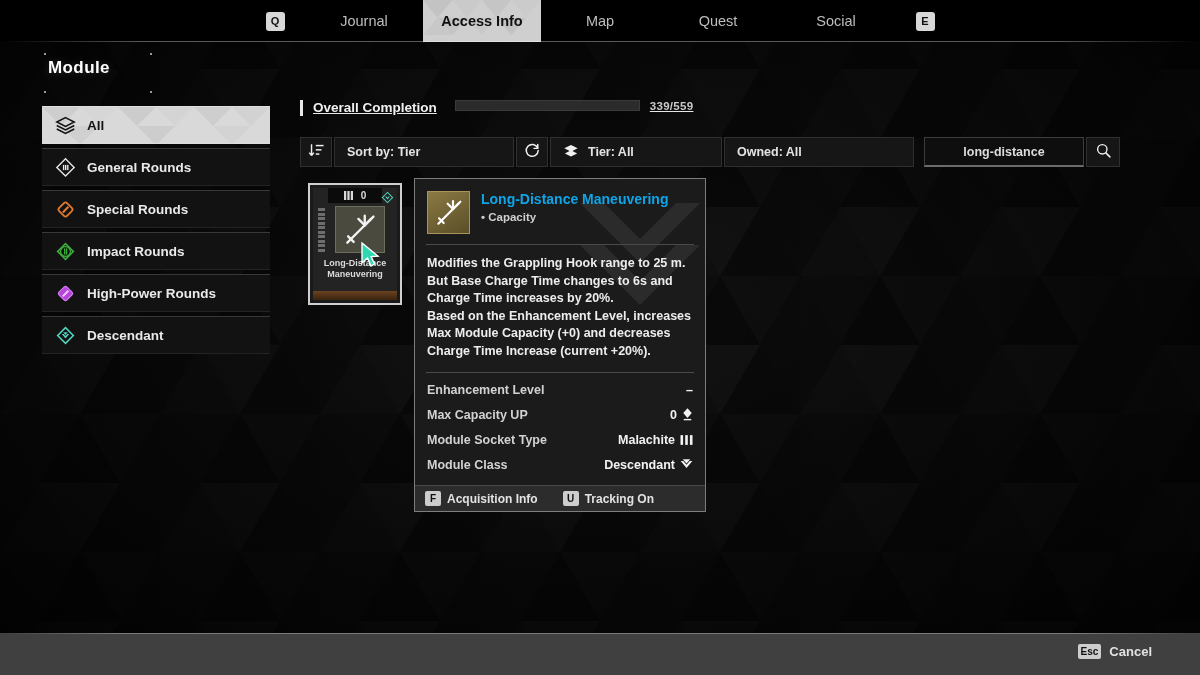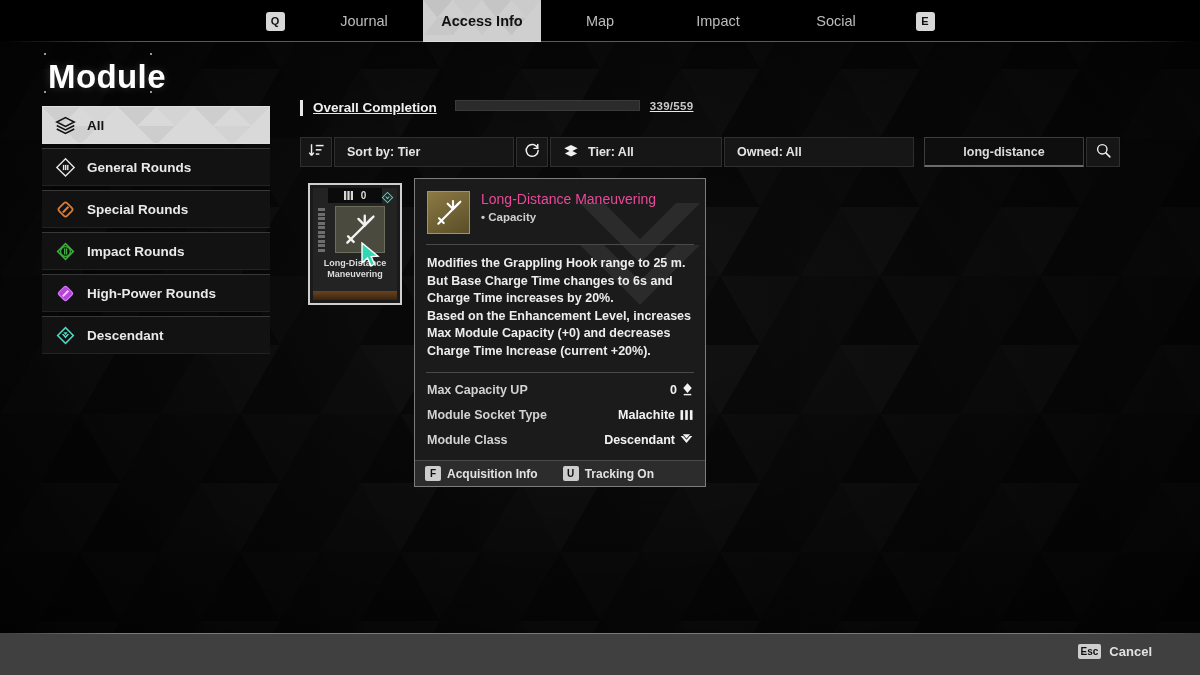--- a/index.html
+++ b/index.html
@@ -50,21 +50,21 @@
     background:#cfcfcf;
     overflow:hidden;
   }
   .tab.active .lbl { position:relative; z-index:2;text-align:center; }
   .tab.active .poly { position:absolute; inset:0; z-index:1; opacity:.5; }
   .keyslot { width:60px; display:flex; align-items:center; justify-content:center; }
 
   
   #title {
     position:absolute; left:48px; top:58px; z-index:15;
-    font-size:33px; font-weight:bold; letter-spacing:.4px;
+    font-size:17px; font-weight:bold; letter-spacing:.4px;
     color:#fff; text-shadow:0 0 10px rgba(255,255,255,.18);
   }
   .dot { position:absolute; width:2px; height:2px; background:#9a9a9a; z-index:15;}
 
   
   #sidebar { position:absolute; left:42px; top:106px; width:228px; z-index:15; }
   .sitem {
     position:relative; height:38px; margin-bottom:4px;
     display:flex; align-items:center; gap:11px; padding-left:13px;
     background:#121212;
@@ -154,21 +154,21 @@
     background:#1b1b1b; border:1px solid #7d7d7d; z-index:18;
     overflow:hidden;
   }
   #tipWm { position:absolute; right:-10px; top:-6px; width:150px; height:150px; opacity:.07; z-index:0; }
   .tipHead { display:flex; gap:11px; padding:12px 12px 10px 12px; position:relative; z-index:2; }
   .tipIcon {
     width:43px; height:43px; flex:0 0 43px;
     background:linear-gradient(150deg,#8c7a44,#5a4e28);
     border:1px solid #a89458; display:flex; align-items:center; justify-content:center;
   }
-  .tipName { font-size:14px; font-weight:normal; color:#ec4899; line-height:17px; }
+  .tipName { font-size:14px; font-weight:bold; color:#0ea5e9; line-height:17px; }
   .tipTier { font-size:11.5px; font-weight:bold; color:#cfcfcf; margin-top:3px; }
   .tipDiv { height:1px; background:#4a4a4a; margin:0 11px; position:relative; z-index:2; }
   .tipDesc {
     padding:10px 12px 12px 12px; font-size:12.5px; line-height:17.5px;
     color:#ededed; font-weight:600; position:relative; z-index:2;
   }
   .statList { padding:4px 12px 8px 12px; position:relative; z-index:2; }
   .statRow {
     display:flex; align-items:center; justify-content:space-between;
     height:25px; font-size:12.5px; font-weight:600;
@@ -244,21 +244,21 @@
         <polygon points="52,21 87,21 70,42" fill="#c4c4c4"></polygon>
         <polygon points="87,21 122,21 105,42" fill="#b8b8b8"></polygon>
         <polygon points="0,42 17,21 35,42" fill="#c2c2c2"></polygon>
       </svg>
       <span class="lbl">Access Info</span>
     </div>
     <div class="tab">
       <span class="lbl">Map</span>
     </div>
     <div class="tab">
-      <span class="lbl">Impact</span>
+      <span class="lbl">Quest</span>
     </div>
     <div class="tab">
       <span class="lbl">Social</span>
     </div>
     <div class="keyslot">
       <span class="keycap">E</span>
     </div>
   </div>
   <div class="rule"></div>
 </div>
@@ -483,20 +483,24 @@
   </div>
 
   <div class="tipDiv"></div>
 
   <div class="tipDesc" id="tipDesc">Modifies the Grappling Hook range to 25 m.<br>But Base Charge Time changes to 6s and<br>Charge Time increases by 20%.<br>Based on the Enhancement Level, increases<br>Max Module Capacity (+0) and decreases<br>Charge Time Increase (current +20%).</div>
 
   <div class="tipDiv"></div>
 
   <div class="statList">
     <div class="statRow">
+      <span class="statK">Enhancement Level</span>
+      <span class="statV">–</span>
+    </div>
+    <div class="statRow">
       <span class="statK">Max Capacity UP</span>
       <span class="statV">
         <span>0</span>
         <svg width="11" height="13" viewBox="0 0 14 16" xmlns="http://www.w3.org/2000/svg">
           <path d="M7 0 L12.4 6.2 L7 12.6 L1.6 6.2 Z" fill="#f2f2f2"></path>
           <path d="M2.2 13.6 L11.8 13.6 L11.8 15.4 L2.2 15.4 Z" fill="#f2f2f2"></path>
         </svg>
       </span>
     </div>
     <div class="statRow">

